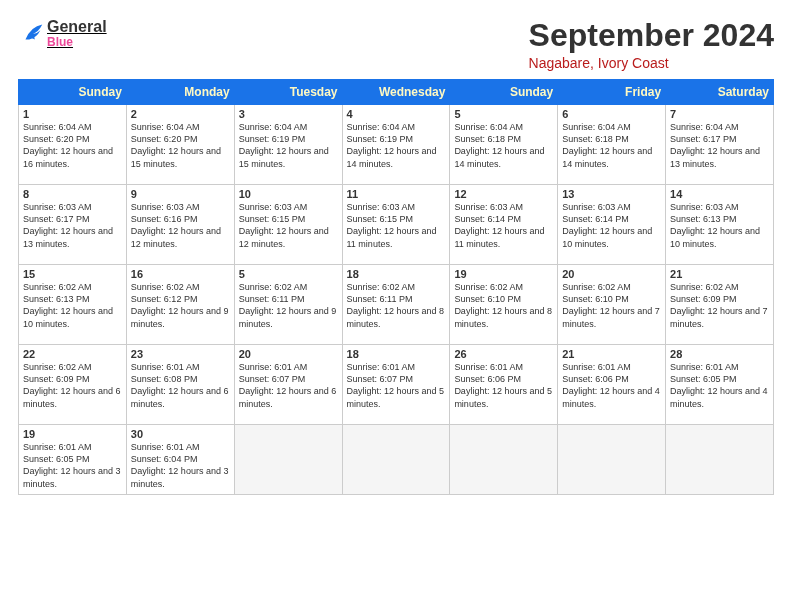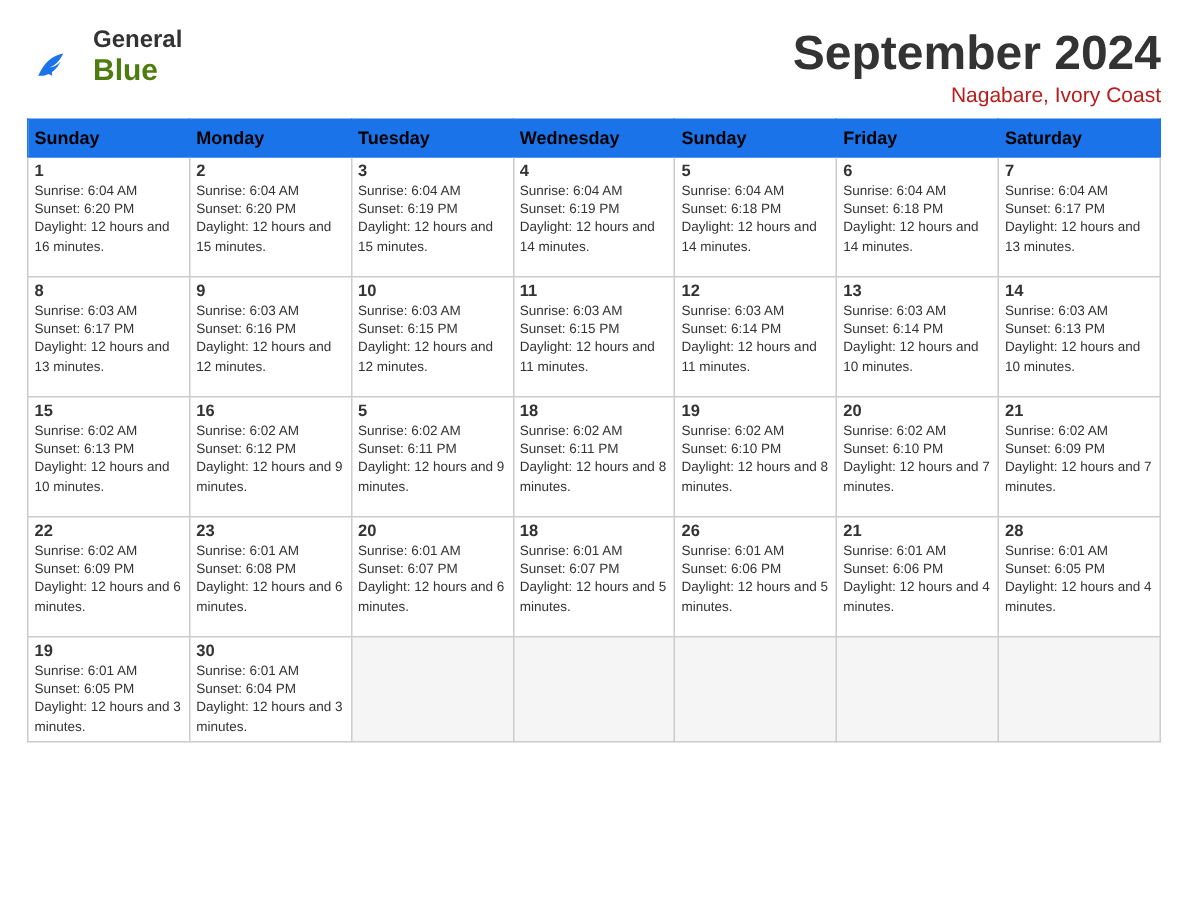--- a/index.html
+++ b/index.html
@@ -17,52 +17,53 @@
       background: #fff;
     }
     .header {
       display: flex;
       justify-content: space-between;
       align-items: flex-start;
       margin-bottom: 8px;
     }
     .logo {
       display: flex;
-      align-items: flex-end;
-      gap: 16px;
+      align-items: center;
+      gap: 1px;
+      text-decoration: underline;
     }
     .logo-bird {
       width: 28px;
       height: 28px;
     }
     .title-block {
-      text-align: right;
+      text-align: left;
     }
     .month-title {
       font-size: 32px;
       font-weight: bold;
       color: #333;
       line-height: 1.1;
     }
     .location {
       font-size: 14px;
       color: #b91c1c;
       margin-top: 2px;
     }
     .calendar {
       width: 100%;
       border-collapse: collapse;
     }
     .calendar th {
       background: #1a73e8;
-      color: #000000;
+      color: #fef9c3;
       font-size: 12px;
       font-weight: bold;
       padding: 5px 4px;
-      text-align: left;
+      text-align: right;
       border: 1px solid #1a73e8;
     }
     .calendar td {
       border: 1px solid #ccc;
       vertical-align: top;
       padding: 3px 4px;
       font-size: 9.5px;
       color: #333;
       width: calc(100% / 7);
       height: 80px;
@@ -90,21 +91,21 @@
 
 <div class="page">
   <div class="header">
     <div class="logo">
       <svg class="logo-bird" viewBox="0 0 30 30">
         <path d="M8 22 Q14 8 26 6 Q22 14 16 16 Q20 16 24 12 Q20 20 12 22 Z" fill="#1a73e8"></path>
         <path d="M16 16 Q18 18 18 22 L14 20 Z" fill="#1a73e8"></path>
       </svg>
       <div>
         <div style="font-size:16px;font-weight:bold;color:#333;line-height:1.1">General</div>
-        <div style="font-size:20px;font-weight:bold;color:#4d7c0f;line-height:1.1">Blue</div>
+        <div style="font-size:12px;font-weight:bold;color:#ec4899;line-height:1.1">Blue</div>
       </div>
     </div>
     <div class="title-block">
       <div class="month-title">September 2024</div>
       <div class="location">Nagabare, Ivory Coast</div>
     </div>
   </div>
 
   <table class="calendar">
     <thead>

